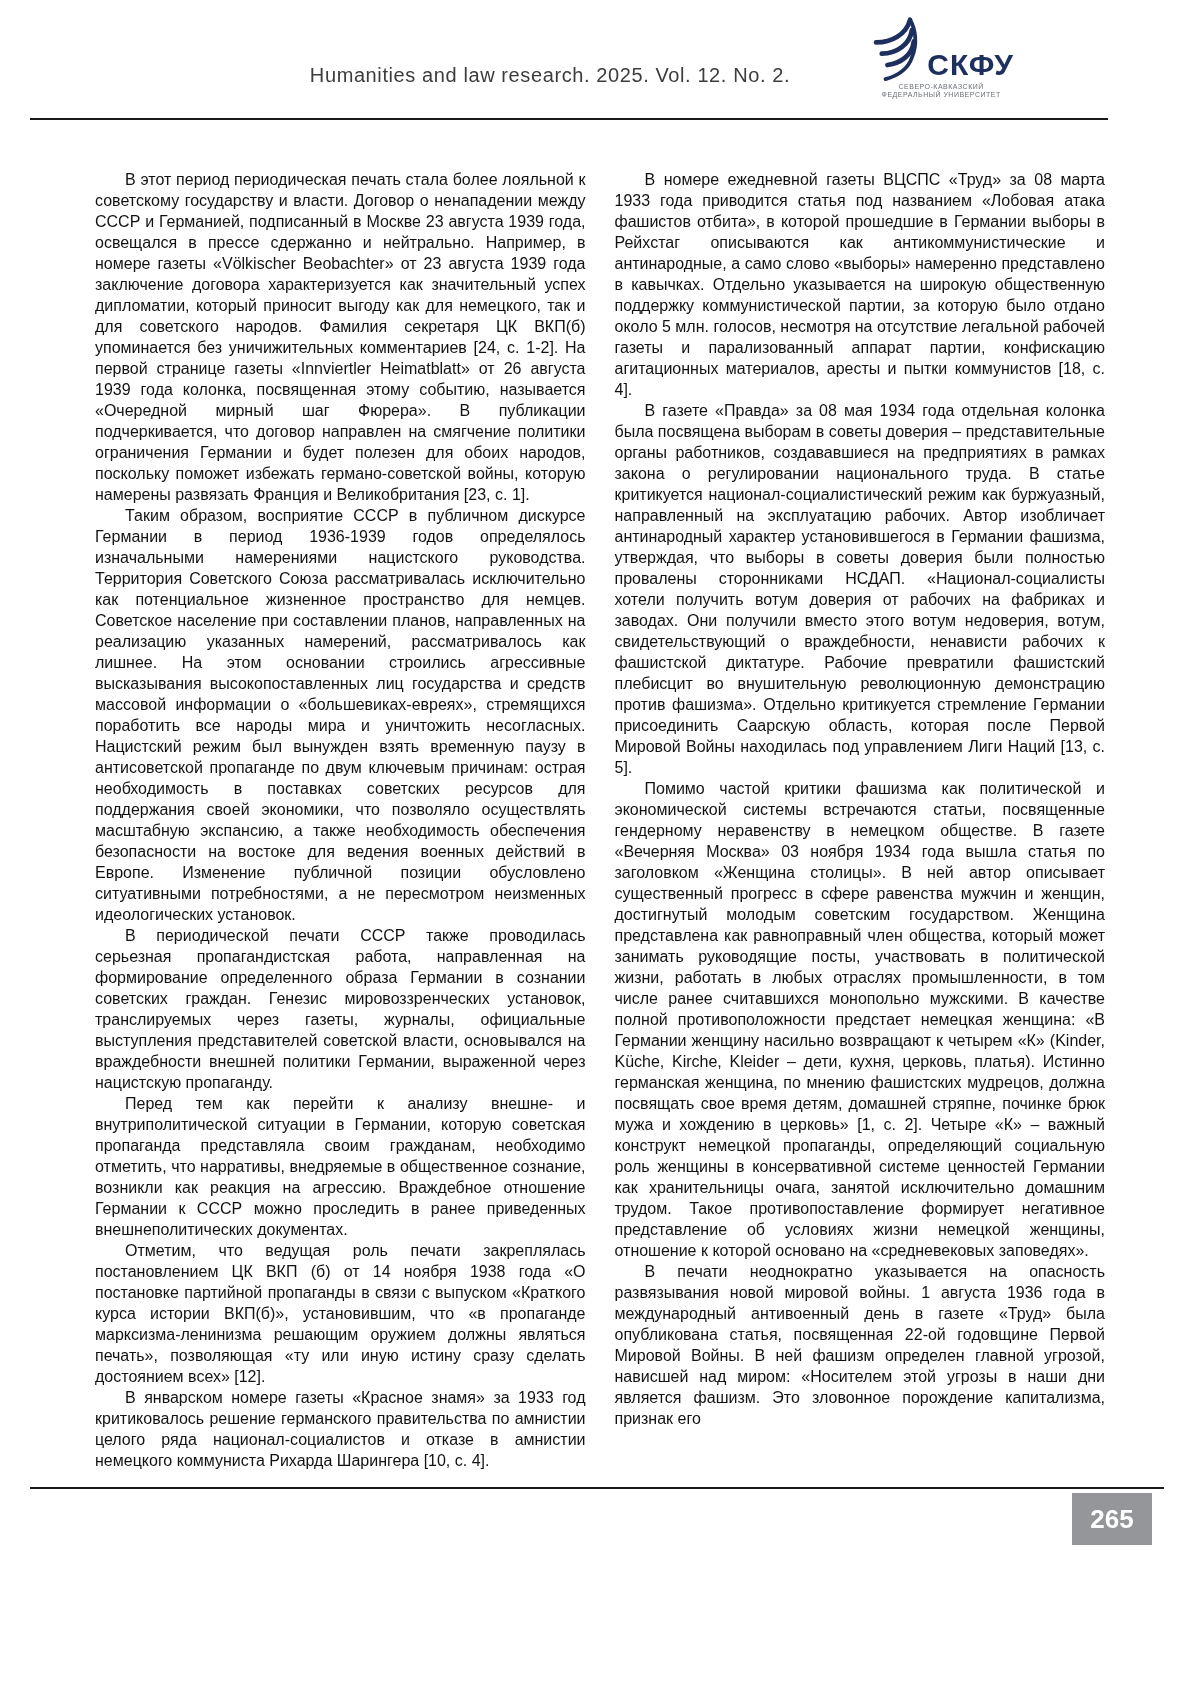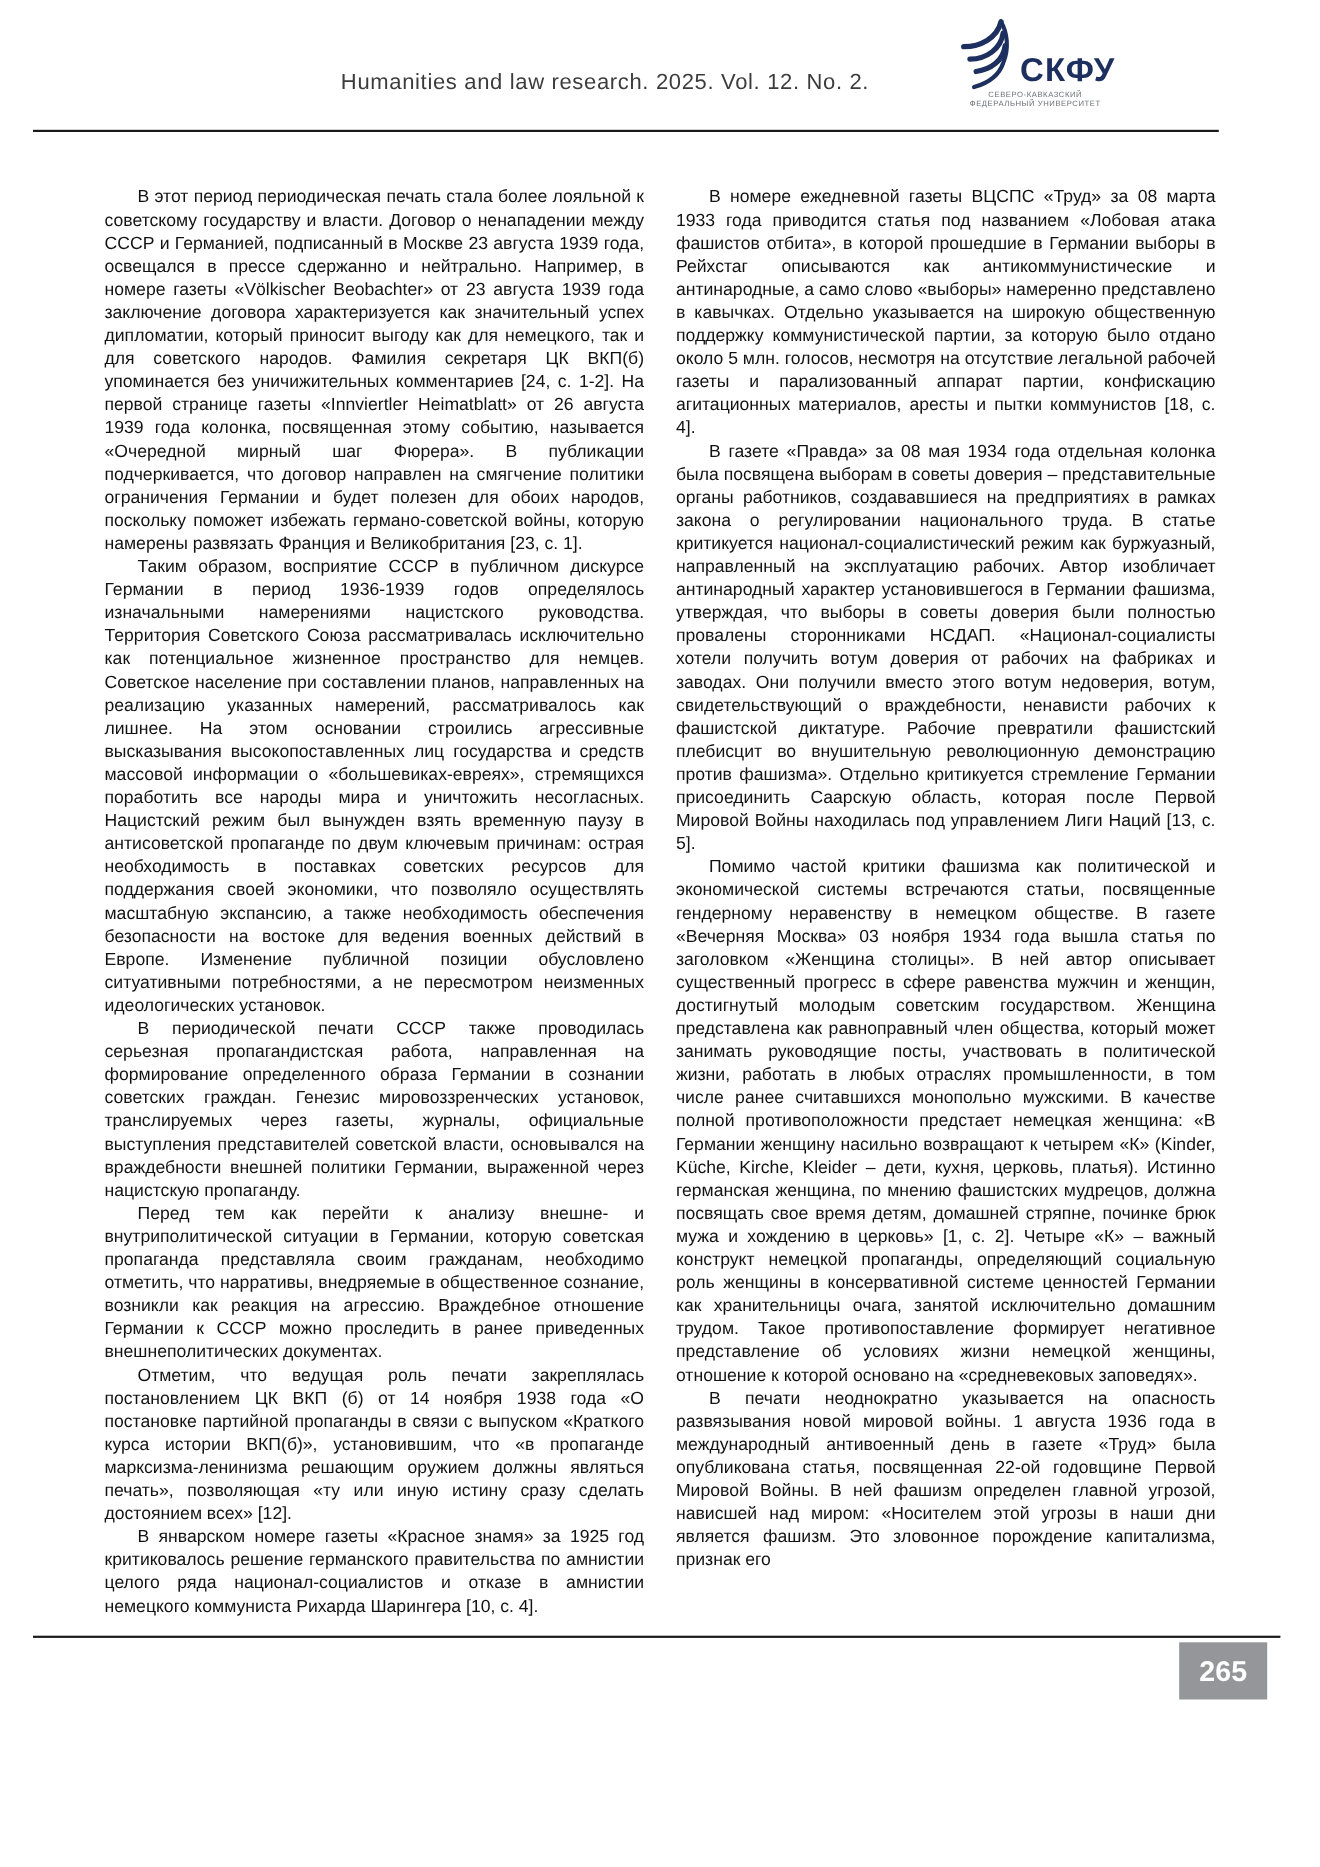--- a/index.html
+++ b/index.html
@@ -124,21 +124,21 @@
     <div class="header-rule"></div>
   </header>
 
   <main class="columns" lang="ru">
     <div class="col">
         <p class="para">В этот период периодическая печать стала более лояльной к советскому государству и власти. Договор о ненападении между СССР и Германией, подписанный в Москве 23 августа 1939 года, освещался в прессе сдержанно и нейтрально. Например, в номере газеты «Völkischer Beobachter» от 23 августа 1939 года заключение договора характеризуется как значительный успех дипломатии, который приносит выгоду как для немецкого, так и для советского народов. Фамилия секретаря ЦК ВКП(б) упоминается без уничижительных комментариев [24, с. 1-2]. На первой странице газеты «Innviertler Heimatblatt» от 26 августа 1939 года колонка, посвященная этому событию, называется «Очередной мирный шаг Фюрера». В публикации подчеркивается, что договор направлен на смягчение политики ограничения Германии и будет полезен для обоих народов, поскольку поможет избежать германо-советской войны, которую намерены развязать Франция и Великобритания [23, с. 1].</p>
         <p class="para">Таким образом, восприятие СССР в публичном дискурсе Германии в период 1936-1939 годов определялось изначальными намерениями нацистского руководства. Территория Советского Союза рассматривалась исключительно как потенциальное жизненное пространство для немцев. Советское население при составлении планов, направленных на реализацию указанных намерений, рассматривалось как лишнее. На этом основании строились агрессивные высказывания высокопоставленных лиц государства и средств массовой информации о «большевиках-евреях», стремящихся поработить все народы мира и уничтожить несогласных. Нацистский режим был вынужден взять временную паузу в антисоветской пропаганде по двум ключевым причинам: острая необходимость в поставках советских ресурсов для поддержания своей экономики, что позволяло осуществлять масштабную экспансию, а также необходимость обеспечения безопасности на востоке для ведения военных действий в Европе. Изменение публичной позиции обусловлено ситуативными потребностями, а не пересмотром неизменных идеологических установок.</p>
         <p class="para">В периодической печати СССР также проводилась серьезная пропагандистская работа, направленная на формирование определенного образа Германии в сознании советских граждан. Генезис мировоззренческих установок, транслируемых через газеты, журналы, официальные выступления представителей советской власти, основывался на враждебности внешней политики Германии, выраженной через нацистскую пропаганду.</p>
         <p class="para">Перед тем как перейти к анализу внешне- и внутриполитической ситуации в Германии, которую советская пропаганда представляла своим гражданам, необходимо отметить, что нарративы, внедряемые в общественное сознание, возникли как реакция на агрессию. Враждебное отношение Германии к СССР можно проследить в ранее приведенных внешнеполитических документах.</p>
         <p class="para">Отметим, что ведущая роль печати закреплялась постановлением ЦК ВКП (б) от 14 ноября 1938 года «О постановке партийной пропаганды в связи с выпуском «Краткого курса истории ВКП(б)», установившим, что «в пропаганде марксизма-ленинизма решающим оружием должны являться печать», позволяющая «ту или иную истину сразу сделать достоянием всех» [12].</p>
-        <p class="para">В январском номере газеты «Красное знамя» за 1925 год критиковалось решение германского правительства по амнистии целого ряда национал-социалистов и отказе в амнистии немецкого коммуниста Рихарда Шарингера [10, с. 4].</p>
+        <p class="para">В январском номере газеты «Красное знамя» за 1933 год критиковалось решение германского правительства по амнистии целого ряда национал-социалистов и отказе в амнистии немецкого коммуниста Рихарда Шарингера [10, с. 4].</p>
       </div>
     <div class="col">
         <p class="para">В номере ежедневной газеты ВЦСПС «Труд» за 08 марта 1933 года приводится статья под названием «Лобовая атака фашистов отбита», в которой прошедшие в Германии выборы в Рейхстаг описываются как антикоммунистические и антинародные, а само слово «выборы» намеренно представлено в кавычках. Отдельно указывается на широкую общественную поддержку коммунистической партии, за которую было отдано около 5 млн. голосов, несмотря на отсутствие легальной рабочей газеты и парализованный аппарат партии, конфискацию агитационных материалов, аресты и пытки коммунистов [18, с. 4].</p>
         <p class="para">В газете «Правда» за 08 мая 1934 года отдельная колонка была посвящена выборам в советы доверия – представительные органы работников, создававшиеся на предприятиях в рамках закона о регулировании национального труда. В статье критикуется национал-социалистический режим как буржуазный, направленный на эксплуатацию рабочих. Автор изобличает антинародный характер установившегося в Германии фашизма, утверждая, что выборы в советы доверия были полностью провалены сторонниками НСДАП. «Национал-социалисты хотели получить вотум доверия от рабочих на фабриках и заводах. Они получили вместо этого вотум недоверия, вотум, свидетельствующий о враждебности, ненависти рабочих к фашистской диктатуре. Рабочие превратили фашистский плебисцит во внушительную революционную демонстрацию против фашизма». Отдельно критикуется стремление Германии присоединить Саарскую область, которая после Первой Мировой Войны находилась под управлением Лиги Наций [13, с. 5].</p>
         <p class="para">Помимо частой критики фашизма как политической и экономической системы встречаются статьи, посвященные гендерному неравенству в немецком обществе. В газете «Вечерняя Москва» 03 ноября 1934 года вышла статья по заголовком «Женщина столицы». В ней автор описывает существенный прогресс в сфере равенства мужчин и женщин, достигнутый молодым советским государством. Женщина представлена как равноправный член общества, который может занимать руководящие посты, участвовать в политической жизни, работать в любых отраслях промышленности, в том числе ранее считавшихся монопольно мужскими. В качестве полной противоположности предстает немецкая женщина: «В Германии женщину насильно возвращают к четырем «К» (Kinder, Küche, Kirche, Kleider – дети, кухня, церковь, платья). Истинно германская женщина, по мнению фашистских мудрецов, должна посвящать свое время детям, домашней стряпне, починке брюк мужа и хождению в церковь» [1, с. 2]. Четыре «К» – важный конструкт немецкой пропаганды, определяющий социальную роль женщины в консервативной системе ценностей Германии как хранительницы очага, занятой исключительно домашним трудом. Такое противопоставление формирует негативное представление об условиях жизни немецкой женщины, отношение к которой основано на «средневековых заповедях».</p>
         <p class="para">В печати неоднократно указывается на опасность развязывания новой мировой войны. 1 августа 1936 года в международный антивоенный день в газете «Труд» была опубликована статья, посвященная 22-ой годовщине Первой Мировой Войны. В ней фашизм определен главной угрозой, нависшей над миром: «Носителем этой угрозы в наши дни является фашизм. Это зловонное порождение капитализма, признак его</p>
       </div>
   </main>
 
   <footer>

